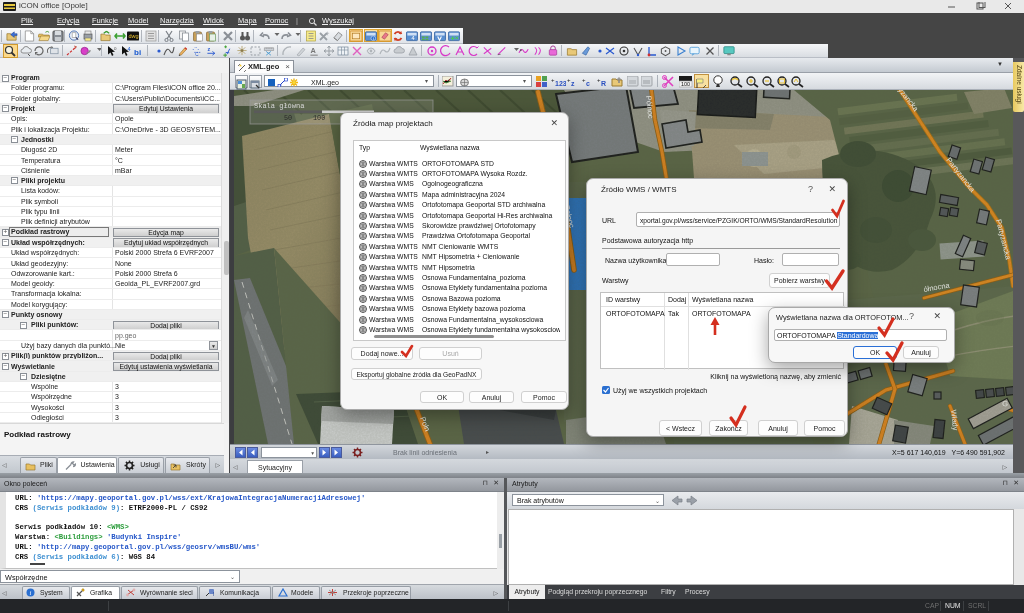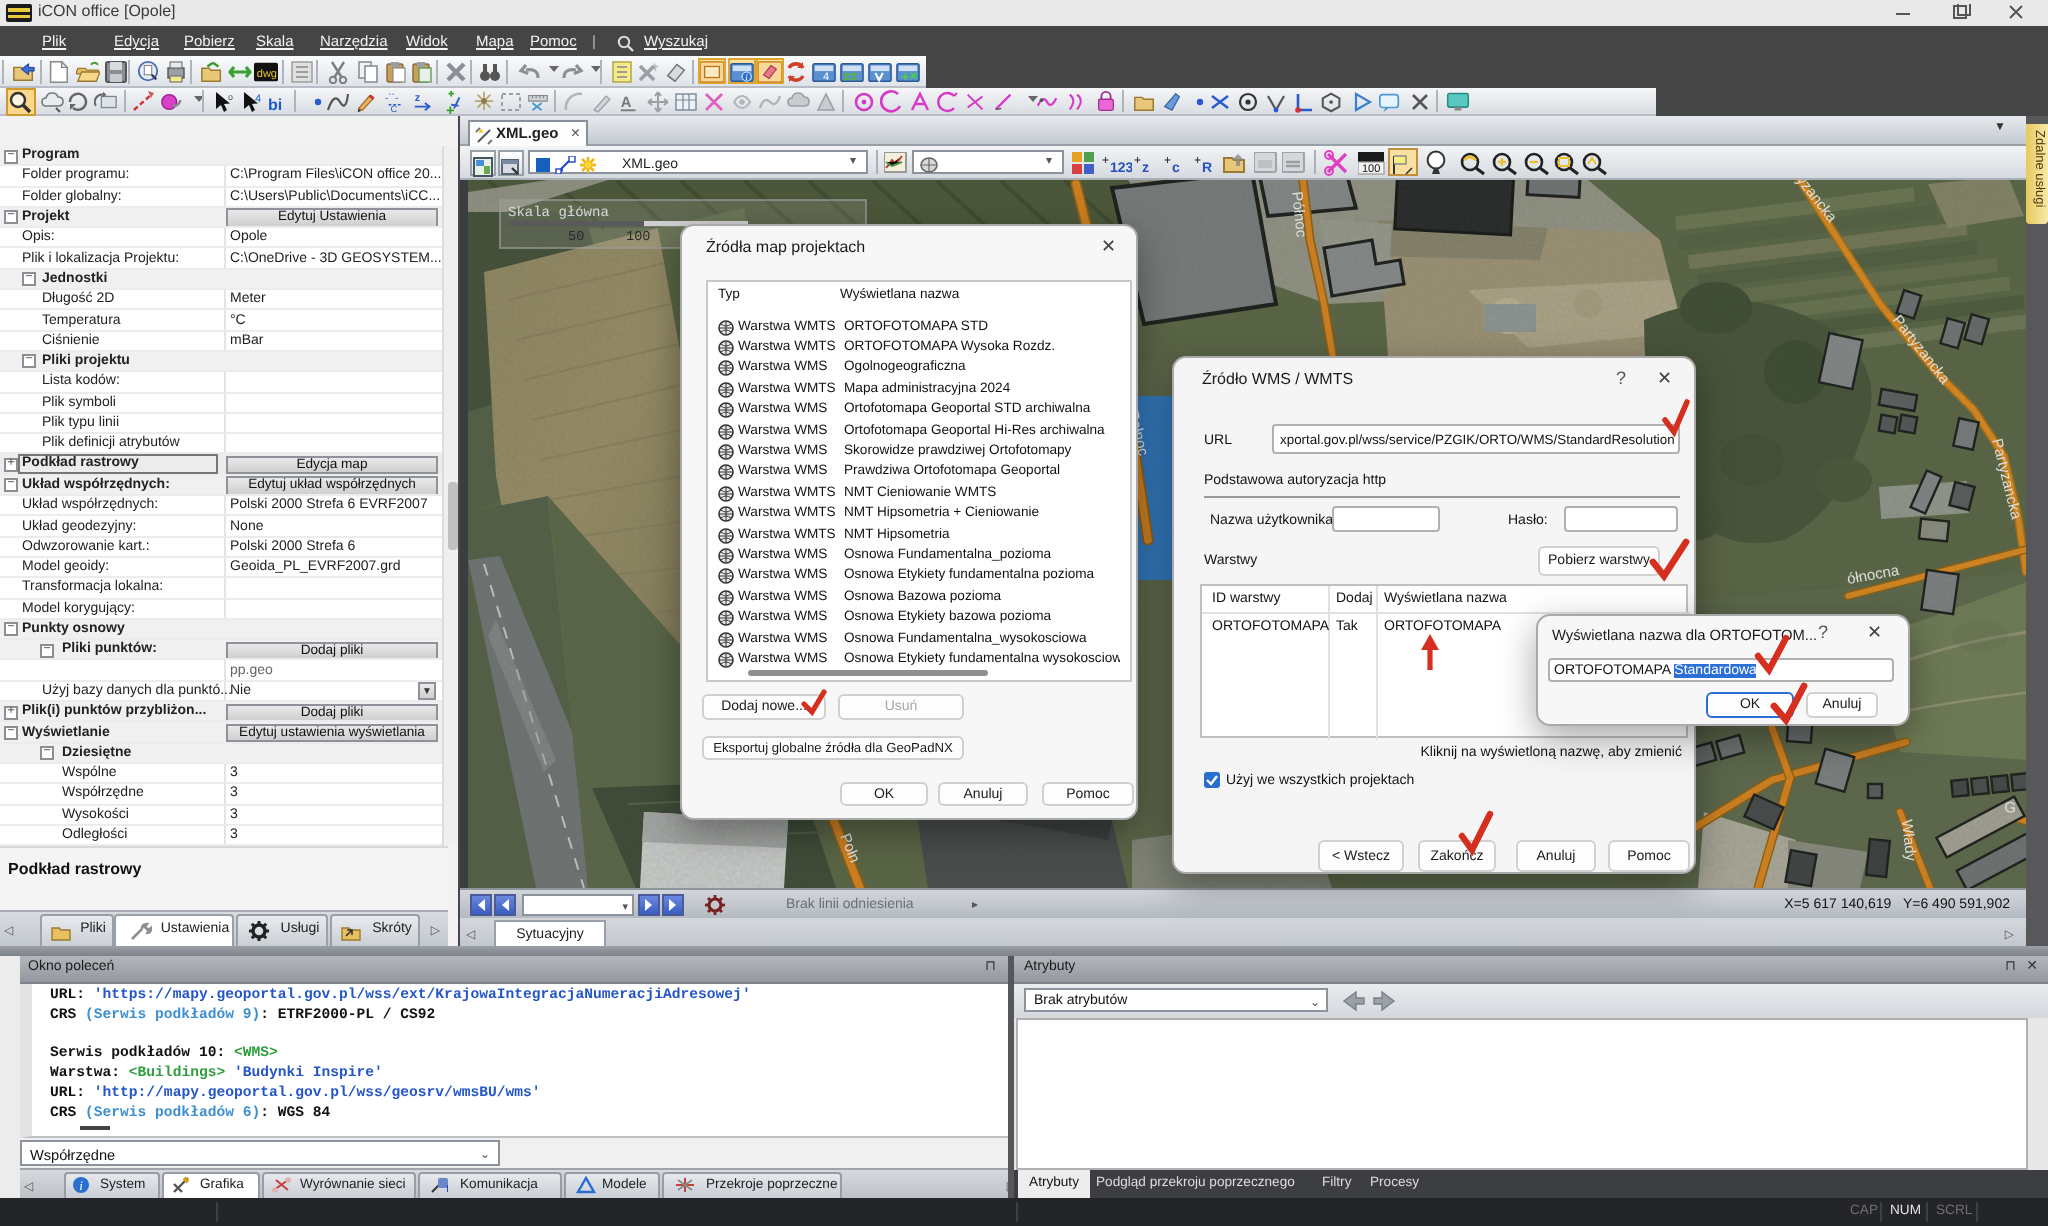--- a/index.html
+++ b/index.html
@@ -43,21 +43,21 @@
 .dd .chev{position:absolute;right:2px;top:3px;width:6px;height:6px;color:#555;font-size:6px;line-height:5px;}
 
 #map{position:absolute;left:0;top:32px;width:783px;height:354px;overflow:hidden;background:#66714e;border-left:4px solid #3c3d40;}
 #mstatus{position:absolute;left:0;top:386px;width:783px;height:15px;background:linear-gradient(#d2d6db,#b4bac2);border-top:1px solid #8f959d;font-size:7px;}
 #mtabs{position:absolute;left:0;top:401px;width:783px;height:16px;background:linear-gradient(#d4d8dd,#c0c5cc);}
 #mtab1{position:absolute;left:17px;top:1px;width:56px;height:14px;background:#fff;border:1px solid #9aa0a8;border-bottom:none;font-size:7px;color:#222;text-align:center;line-height:13px;}
 
 #rstrip{left:1013px;top:58px;width:11px;height:420px;background:#58585a;}
 #rtab{position:absolute;left:0;top:4px;width:11px;height:50px;background:linear-gradient(90deg,#e8c95e,#f7e9a8);border-radius:0 0 2px 2px;}
 #rtab .t{position:absolute;left:10px;top:3px;font-size:6.5px;color:#4a3c10;white-space:nowrap;transform:rotate(90deg);transform-origin:0 0;display:block;width:44px;}
-#cmdpanel{left:10px;top:478px;width:592px;height:121px;background:#e8e8e8;}
+#cmdpanel{left:0;top:478px;width:592px;height:121px;background:#e8e8e8;}
 #cmdhead{position:absolute;left:0;top:0;width:504px;height:14px;background:linear-gradient(#b3b7bd,#93979e);border-bottom:1px solid #7e838a;}
 #cmdhead .t{position:absolute;left:4px;top:2px;font-size:7px;color:#1a1a1a;}
 #cmdtext{position:absolute;left:0;top:14px;width:497px;height:77px;background:#fff;border-bottom:1px solid #c0c0c0;
 font-family:"Liberation Mono",monospace;font-size:7.3px;font-weight:bold;color:#111;line-height:9.8px;white-space:pre;padding:2px 0 0 9px;border-left:6px solid #e4e4e4;}
 #cmdsb{position:absolute;left:497px;top:14px;width:7px;height:77px;background:#ededed;}
 #cmddrop{position:absolute;left:0;top:91px;width:504px;height:15px;background:#f0f0f0;}
 #cmdtabs{position:absolute;left:0;top:106px;width:504px;height:15px;background:linear-gradient(#d6dade,#bcc1c8);border-top:1px solid #a0a5ac;}
 .ctab{position:absolute;top:1px;height:13px;background:linear-gradient(#e6e8ec,#c9cdd4);border:1px solid #979da5;border-bottom:none;border-radius:2px 2px 0 0;font-size:6.8px;color:#222;}
 .ctab.sel{background:#fff;}
 #attrpanel{left:507px;top:478px;width:517px;height:121px;background:#e8e8e8;}
@@ -92,22 +92,22 @@
     <line x1="0" y1="5" x2="7" y2="5" stroke="#555" stroke-width="1"></line>
     <rect x="29" y="1" width="6" height="6" fill="none" stroke="#555" stroke-width="1"></rect>
     <rect x="31" y="-0.5" width="6" height="6" fill="none" stroke="#555" stroke-width="1"></rect>
     <path d="M57 1 L63 7 M63 1 L57 7" stroke="#555" stroke-width="1"></path>
   </svg>
 </div>
 
 <div class="abs" id="menubar">
   <span style="left:21px">Plik</span>
       <span style="left:57px">Edycja</span>
-      <span style="left:92px">Pobierz</span>
-  <span style="left:128px">Skala</span>
+      <span style="left:92px">Funkcje</span>
+  <span style="left:128px">Model</span>
       <span style="left:160px">Narzędzia</span>
       <span style="left:203px">Widok</span>
   <span style="left:238px">Mapa</span>
       <span style="left:265px">Pomoc</span>
       <span style="left:296px;color:#bbb">|</span>
   <span style="left:322px">Wyszukaj</span>
   <svg class="abs" style="left:308px;top:4px" width="9" height="9">
         <circle cx="4" cy="4" r="2.6" fill="none" stroke="#ddd" stroke-width="1"></circle>
         <line x1="6" y1="6" x2="8.5" y2="8.5" stroke="#ddd" stroke-width="1.2"></line>
       </svg>

